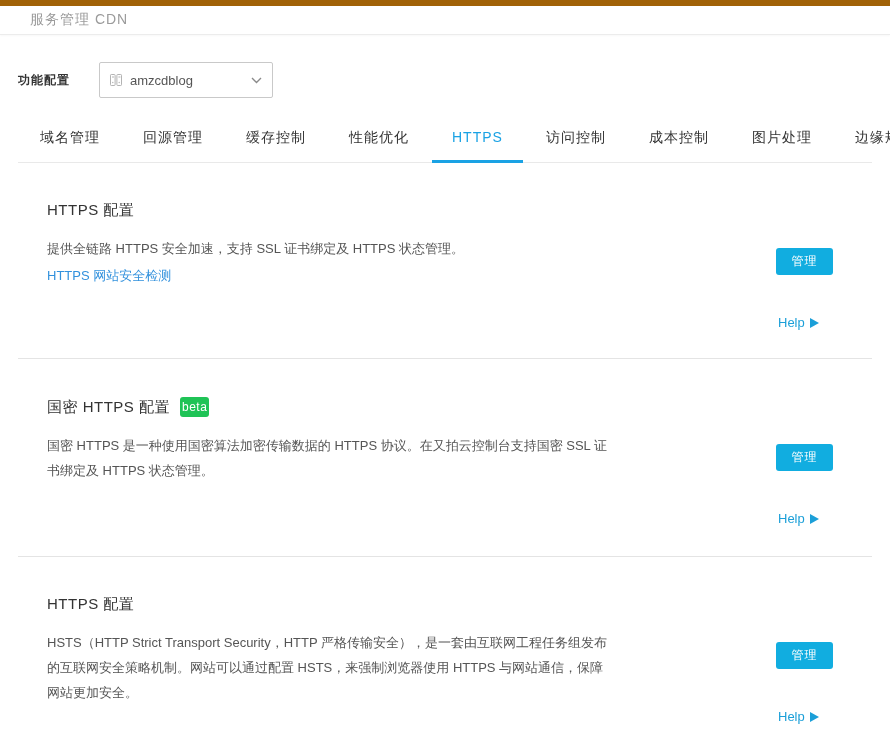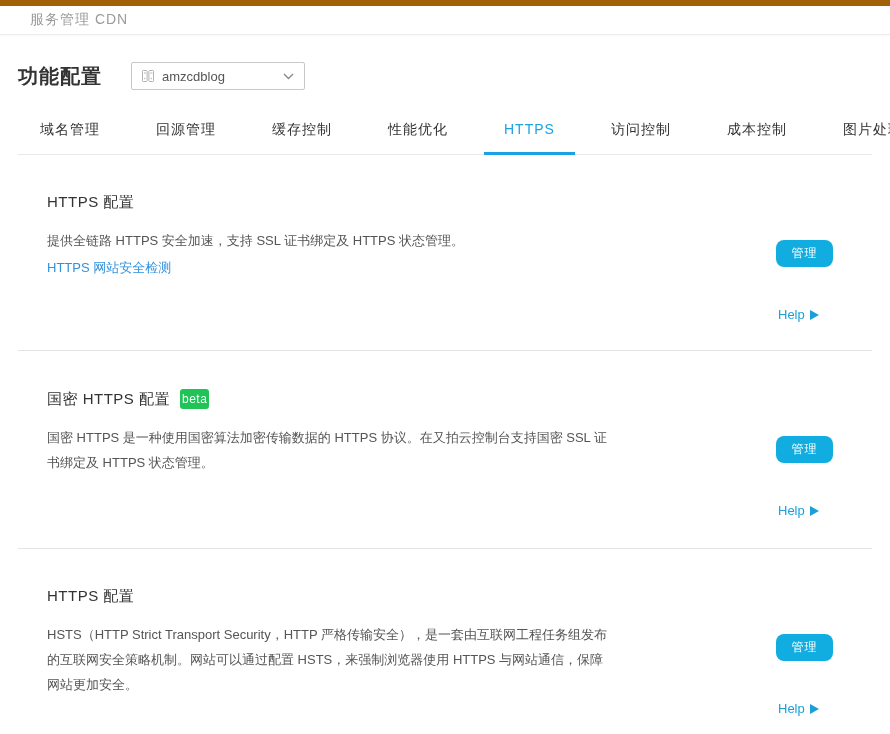--- a/index.html
+++ b/index.html
@@ -19,40 +19,40 @@
     box-shadow: 0 1px 2px rgba(0,0,0,0.03);
     display: flex; align-items: center;
     padding-left: 30px;
   }
   .topbar-title { font-size: 14px; color: #9b9b9b; letter-spacing: 1px; }
 
   
   .content { padding: 0 18px; }
 
   .config-row { margin-top: 27px; display: flex; align-items: center; }
-  .config-title { font-size: 20px; font-weight: bold; color: #333; letter-spacing: 1px; }
+  .config-title { font-size: 12px; font-weight: bold; color: #333; letter-spacing: 1px; }
   .service-select {
     margin-left: 29px;
-    width: 174px; height: 28px;
+    width: 174px; height: 36px;
     border: 1px solid #c9c9c9; border-radius: 2px;
     background: #fff;
     display: flex; align-items: center;
     padding: 0 10px 0 9px;
     cursor: pointer;
   }
   .service-select .svc-icon { display: inline-flex; margin-right: 7px; }
   .service-select .svc-value { font-size: 13px; color: #555; flex: 1; }
   .service-select .chev { display: inline-flex; }
 
   
   .tabs {
     margin-top: 22px;
     display: flex;
     padding-left: 2px;
-    gap: 16px;
+    gap: 3px;
     border-bottom: 1px solid #e9e9e9;
   }
   .tab {
     position: relative;
     padding: 9px 20px 15px;
     font-size: 14px;
     color: #333;
     letter-spacing: 1px;
     cursor: pointer;
     white-space: nowrap;
@@ -107,21 +107,21 @@
   .section-right {
     margin-left: auto;
     margin-right: 39px;
     display: flex; flex-direction: column;
     align-items: flex-start;
   }
   .manage-btn {
     margin-top: 47px;
     width: 57px; height: 27px;
     background: #11ade0;
-    border: none; border-radius: 8px;
+    border: none; border-radius: 3px;
     color: #fff; font-size: 12px;
     font-family: inherit;
     letter-spacing: 1px;
     cursor: pointer;
   }
   .help-link {
     margin-top: 40px;
     margin-left: 2px;
     display: inline-flex; align-items: center;
     font-size: 13px;

